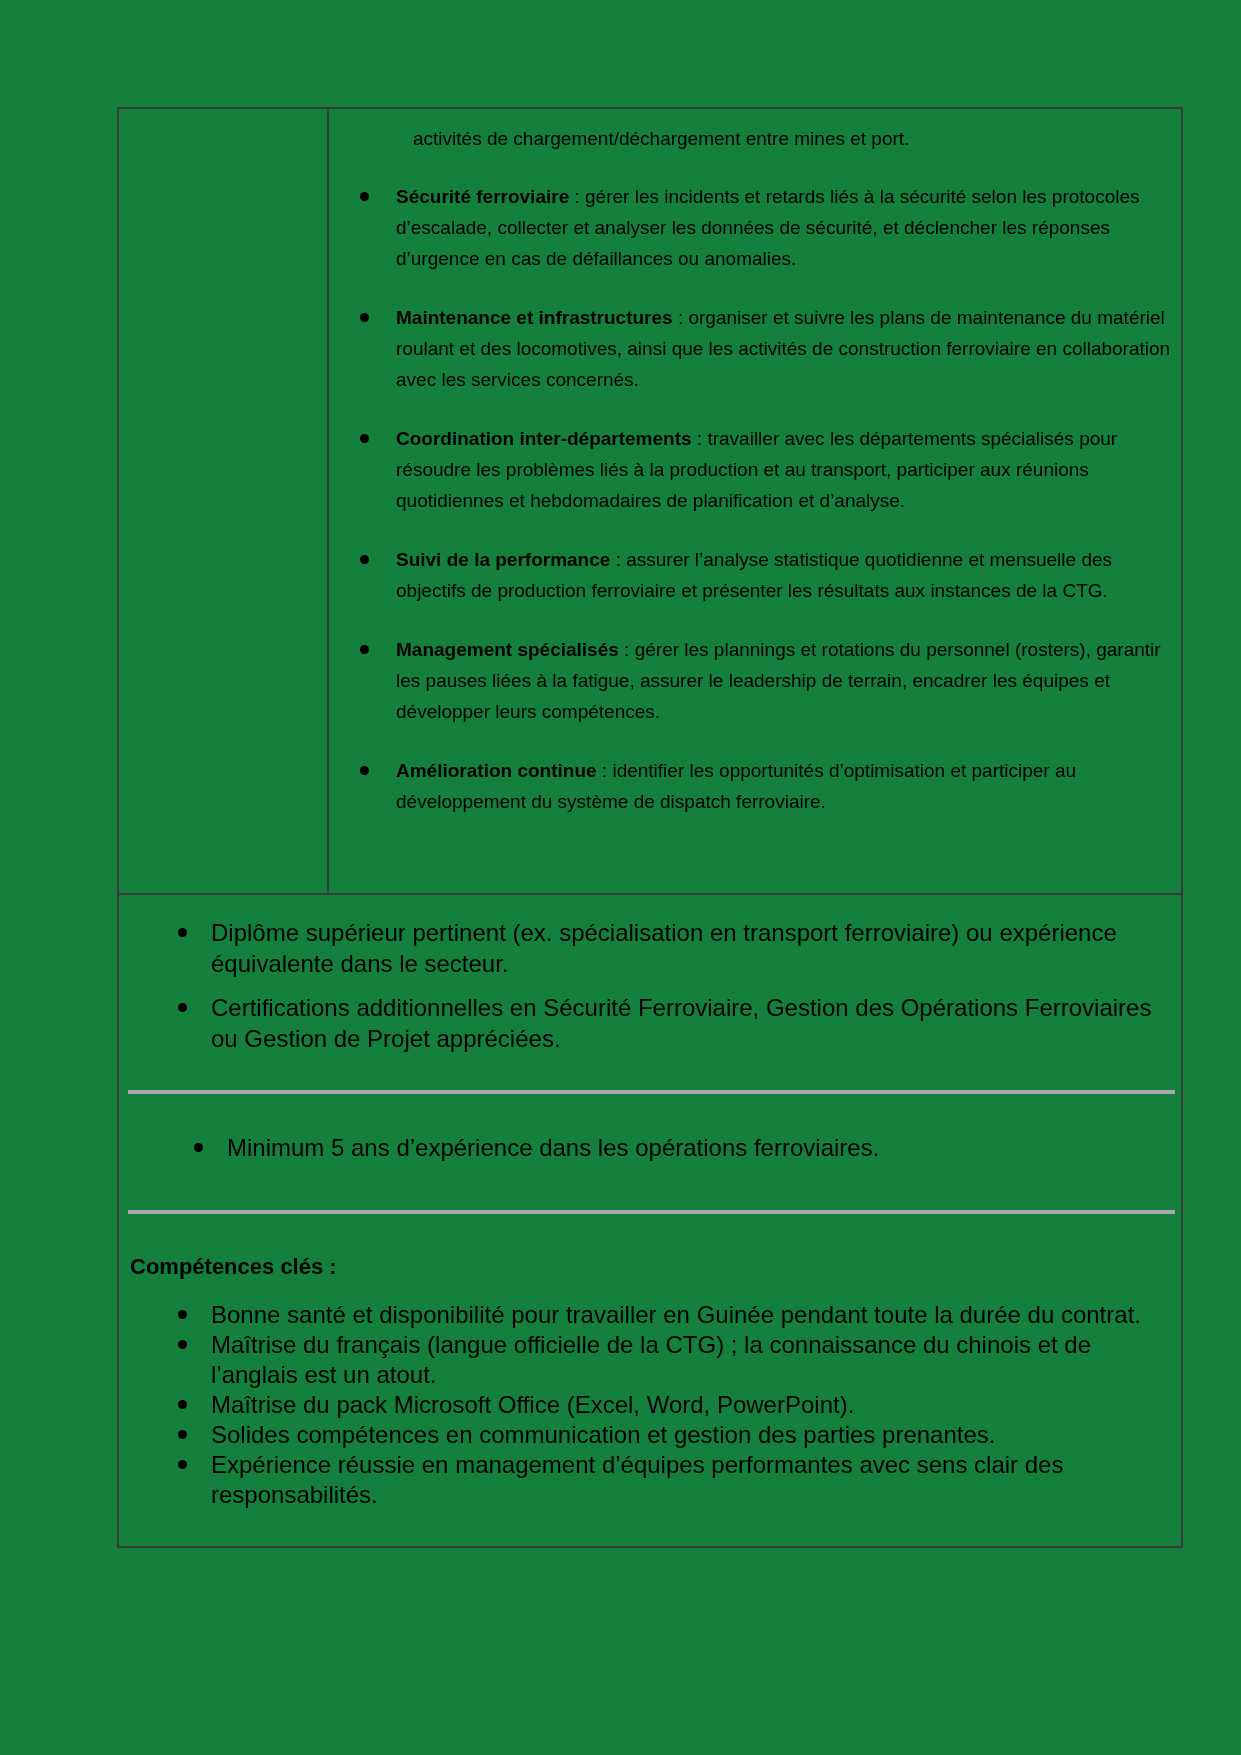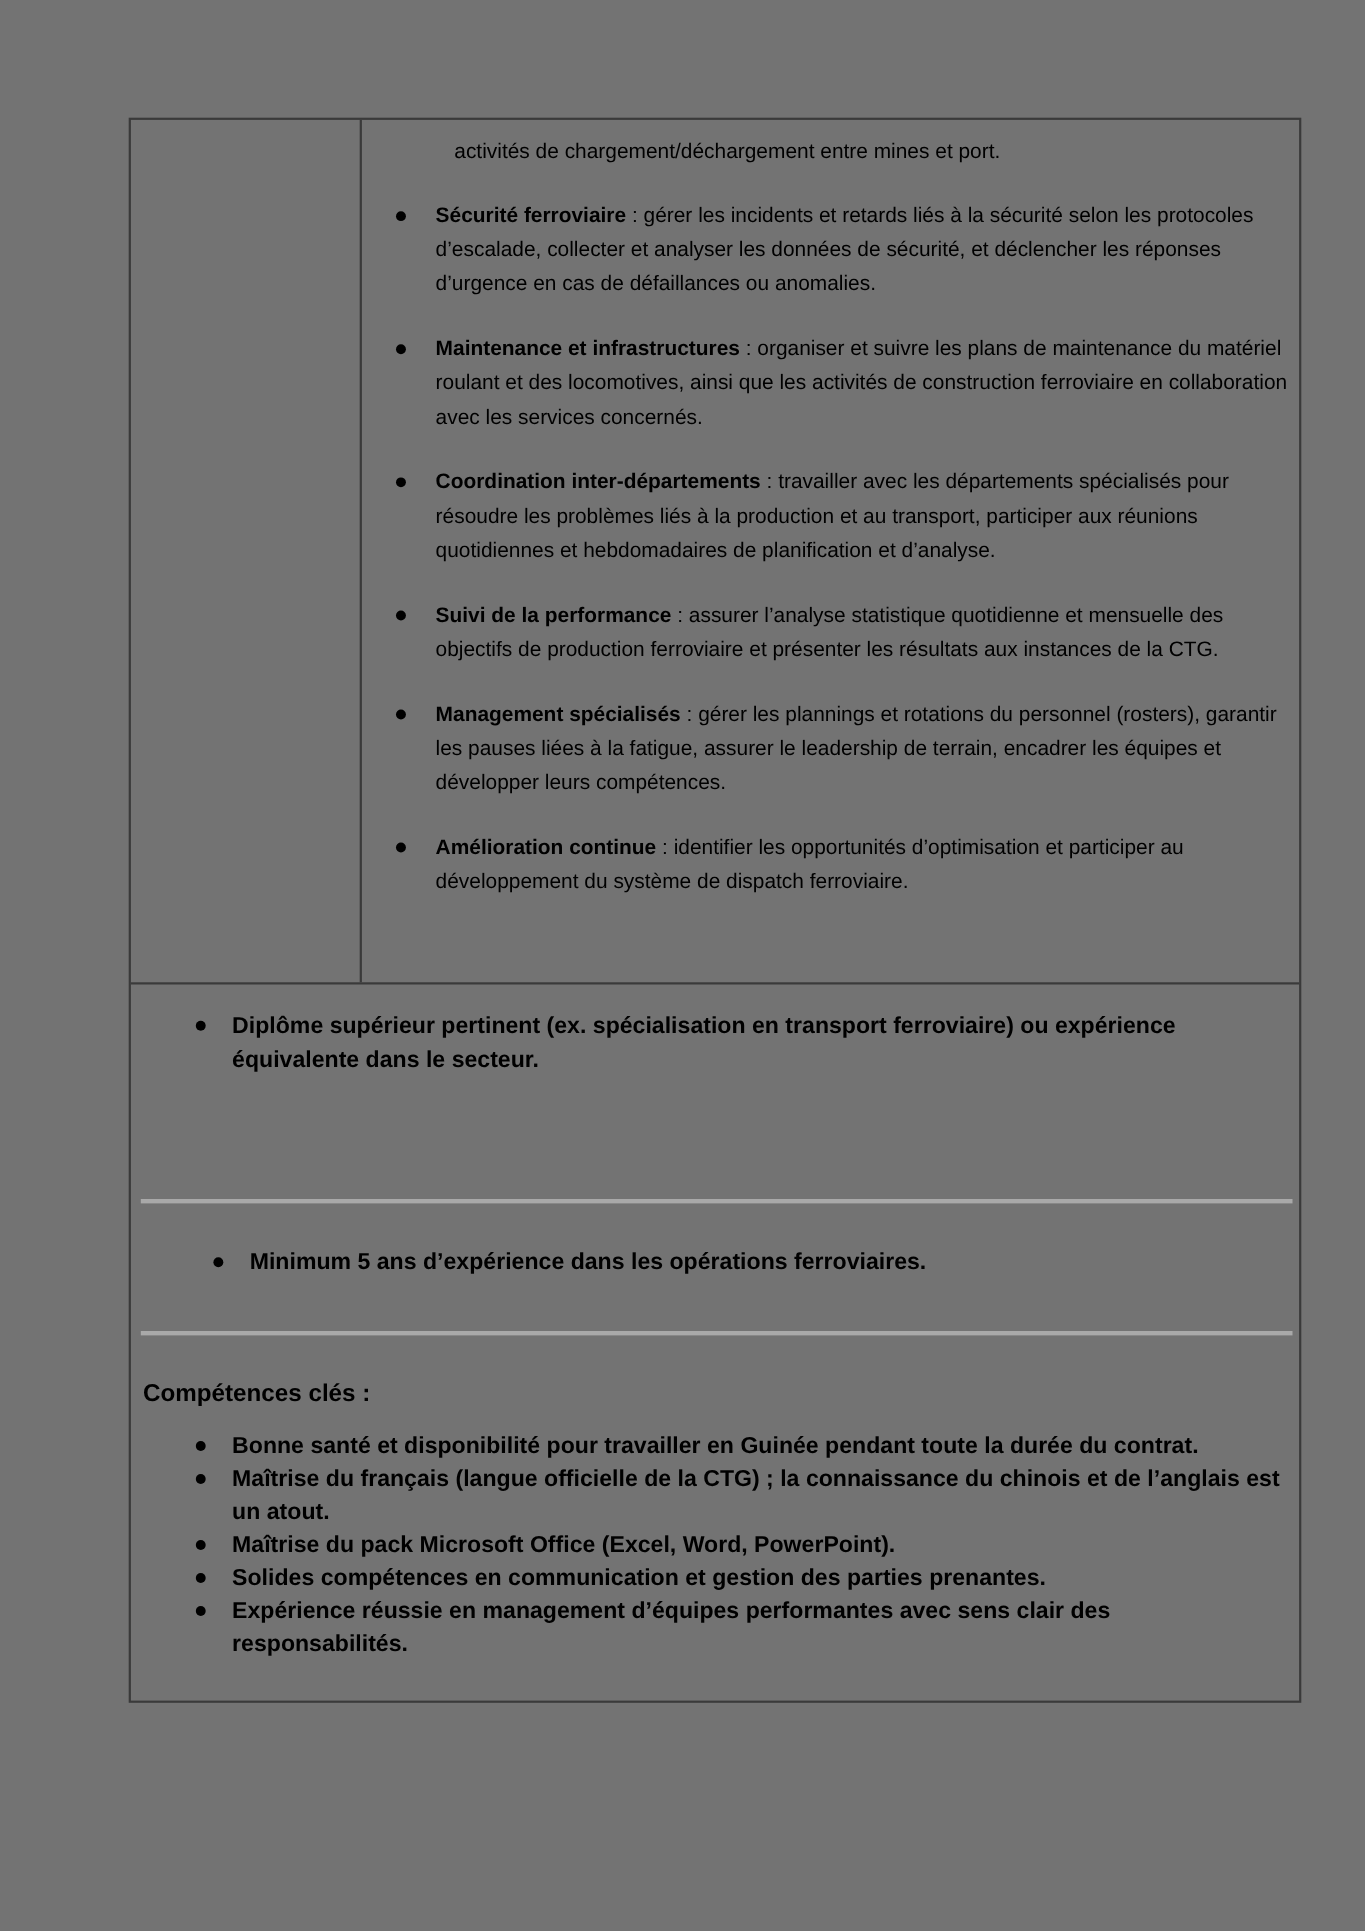--- a/index.html
+++ b/index.html
@@ -1,19 +1,19 @@
 <!DOCTYPE html>
 <html><head>
 <meta charset="utf-8">
 <style>
   html,body { margin:0; padding:0; background:#ffffff; }
   .sheet {
     position:relative;
     width:1241px; height:1755px;
-    background:#737373;
+    background:#15803d;
     font-family:"Liberation Sans", sans-serif;
     color:#000000;
     overflow:hidden;
   }
   .doc-table {
     position:absolute; left:117px; top:107px;
     width:1066px; height:1441px;
     border:2px solid #3a3a3a;
     box-sizing:border-box;
     display:flex; flex-direction:column;
@@ -59,21 +59,21 @@
 
   
   .sec { box-sizing:border-box; overflow:hidden; }
   .sec-a { height:195px; padding:22px 8px 0 0; }
   .sec-b { height:116px; padding:38px 8px 0 16px; }
   .sec-c { padding:38px 8px 0 0; }
   ul.std-list { margin-left:59px; }
   ul.std-list > li {
     position:relative; padding-left:33px;
     margin-bottom:13px;
-    font-size:21px; line-height:31px;font-weight:bold;
+    font-size:24px; line-height:31px;
   }
   ul.comp-list > li { margin-bottom:0; line-height:30px; }
   ul.comp-list > li::before { top:10px; }
   .gray-divider {
     height:4px; background:#a9a9a9; border:0;
     margin:0 6px 0 9px;
   }
   .comp-heading {
     font-weight:bold; font-size:22px; line-height:30px;
     margin:0 0 18px 11px;
@@ -108,20 +108,21 @@
 
     <div class="trow row2">
 
       <div class="rcell">
 
         <div class="sec sec-a">
           <ul class="blist std-list">
 
               <li><span>Diplôme supérieur pertinent (ex. spécialisation en transport ferroviaire) ou expérience équivalente dans le secteur.</span></li>
 
+              <li><span>Certifications additionnelles en Sécurité Ferroviaire, Gestion des Opérations Ferroviaires ou Gestion de Projet appréciées.</span></li>
             </ul>
         </div>
 
         <hr class="gray-divider">
 
         <div class="sec sec-b">
           <ul class="blist std-list">
 
               <li><span>Minimum 5 ans d’expérience dans les opérations ferroviaires.</span></li>
             </ul>

